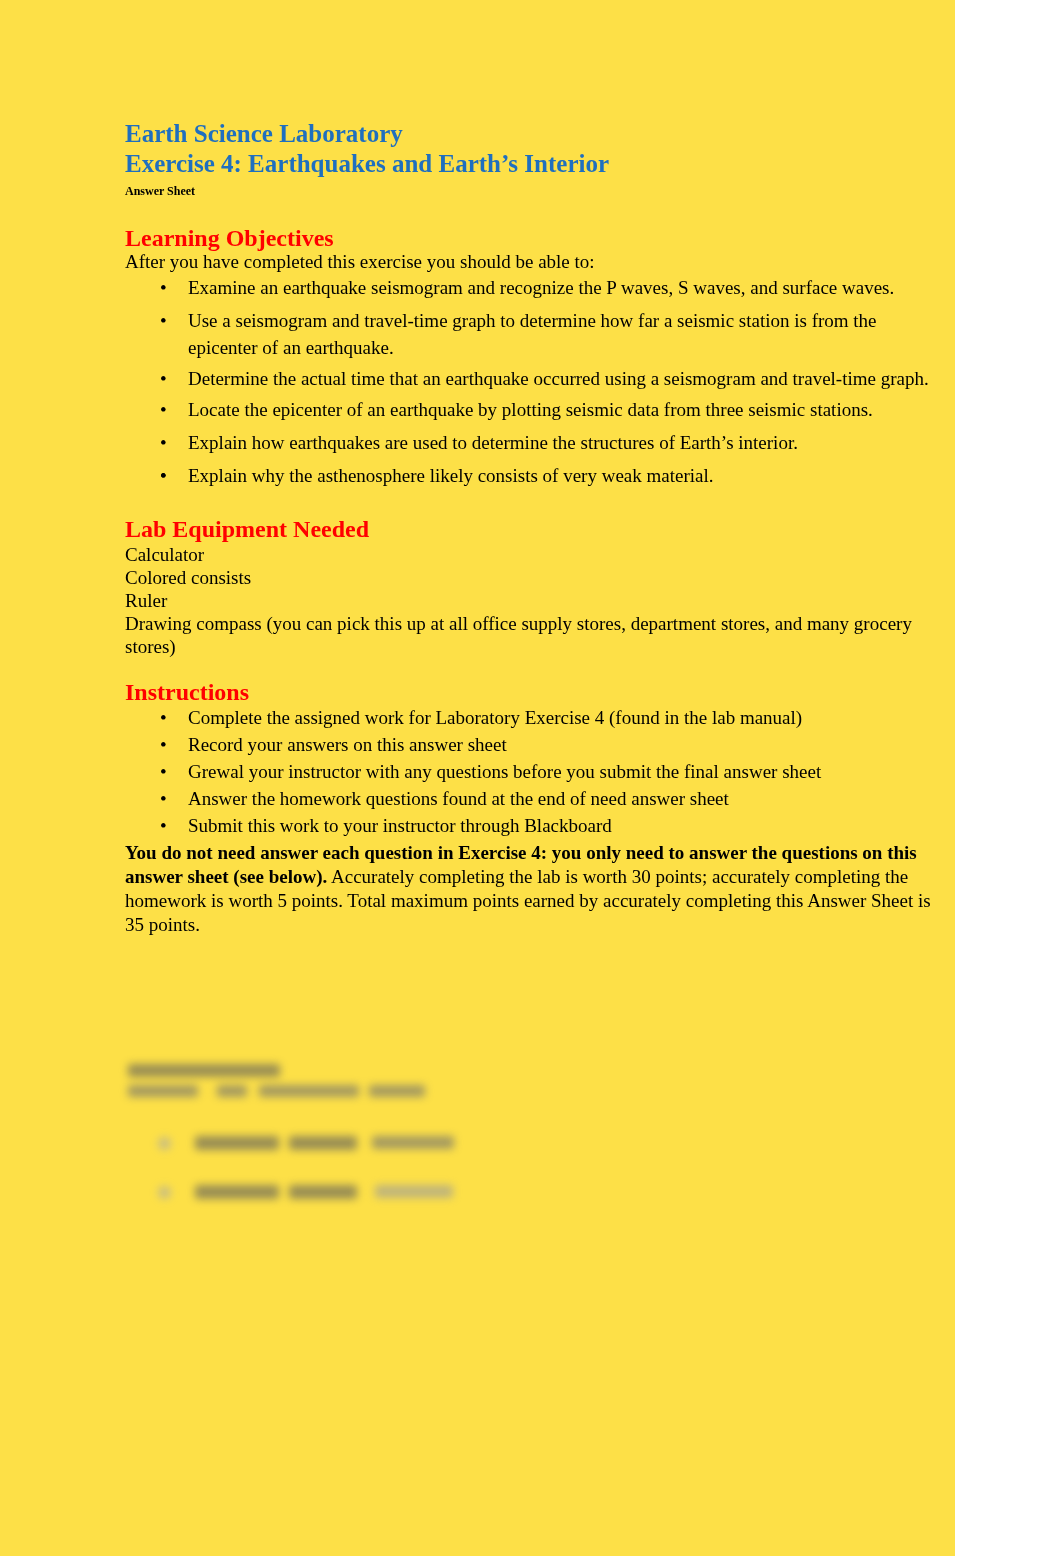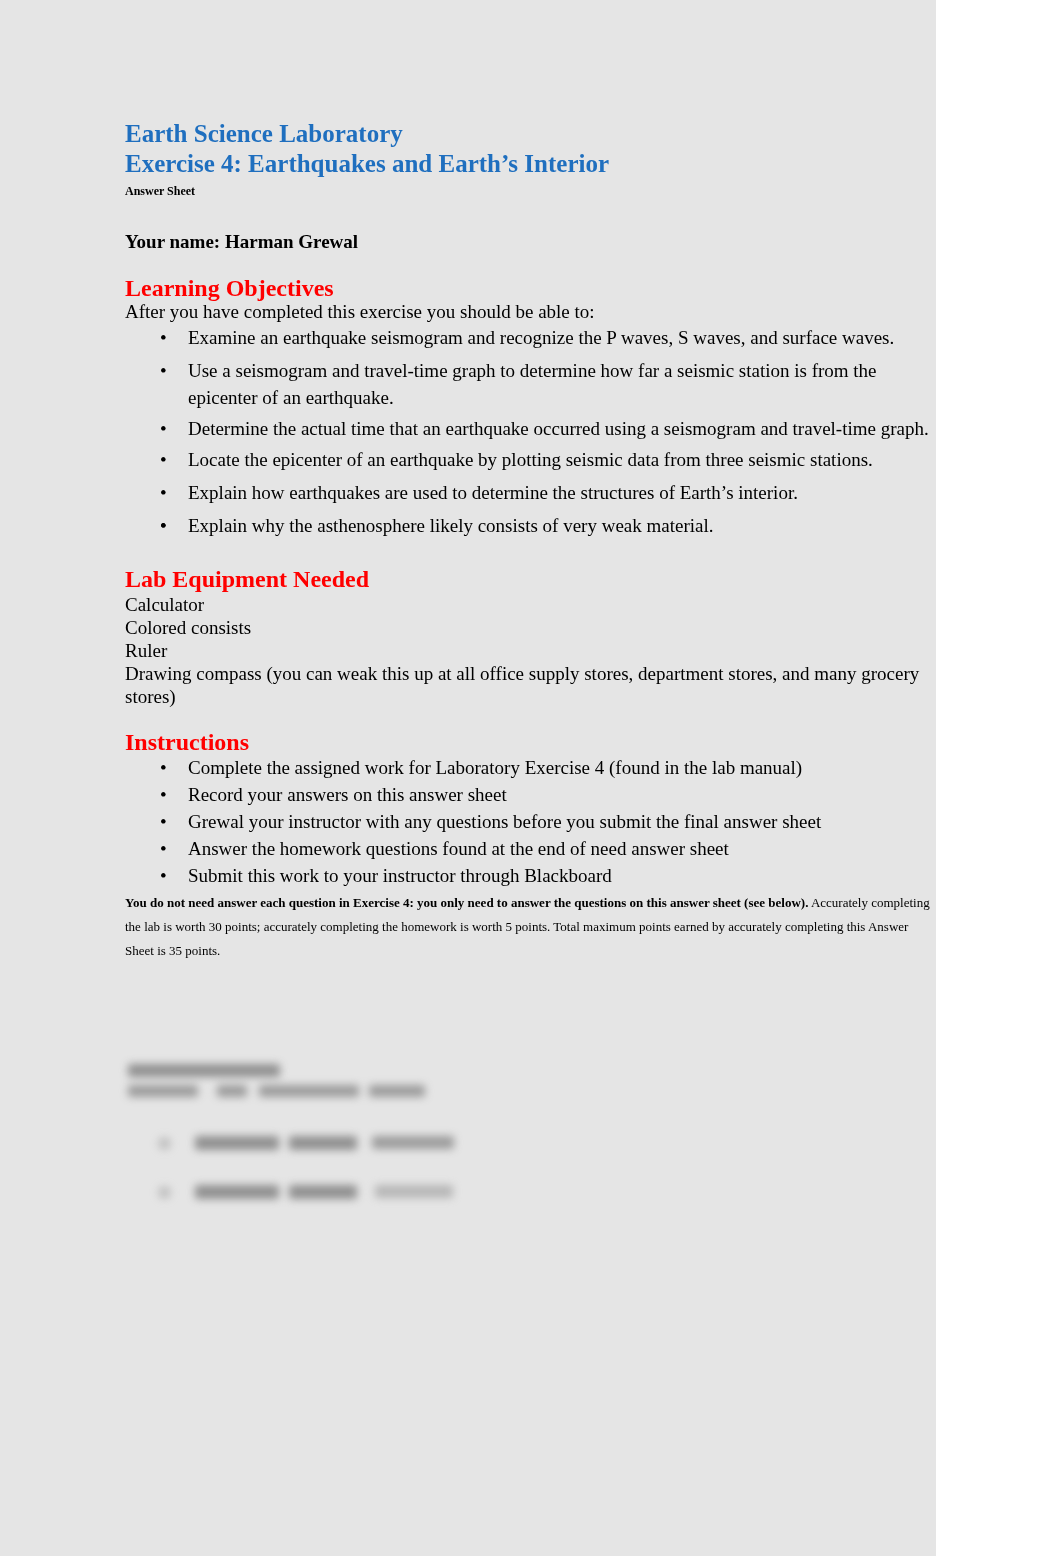--- a/index.html
+++ b/index.html
@@ -13,21 +13,22 @@
     position: relative;
     font-family: "Liberation Serif", "DejaVu Serif", serif;
     color: #000000;
     overflow: hidden;
   }
   .page {
     position: absolute;
     left: 0; top: 0;
     width: 936px;
     height: 1556px;
-    background: #e5e5e5;
+    background: #fde047;
+    padding-left: 19px;
   }
   .content {
     position: absolute;
     left: 125px;
     top: 119px;
     width: 812px;
   }
 
   
   .title-line {
@@ -96,21 +97,21 @@
   .equip-line {
     font-size: 19px;
     line-height: 23px;
     color: #000000;
   }
   .equip-block {
     margin-top: 2px;
   }
 
   .note-para {
-    font-size: 13px;
+    font-size: 19px;
     line-height: 24px;
     color: #000000;
     margin-top: 2px;
   }
   .note-para b { font-weight: bold; }
   .gap-md { height: 22px; }
 
   
   .redacted {
     position: absolute;
@@ -141,21 +142,20 @@
 
   <div class="content">
 
     <div>
       <div class="title-line">Earth Science Laboratory</div>
       <div class="title-line">Exercise 4: Earthquakes and Earth’s Interior</div>
     </div>
 
     <div class="subtitle-bold">Answer Sheet</div>
 
-    <div class="name-line">Your name: Harman Grewal</div>
 
     <div class="gap-md"></div>
 
     <div class="section-head"> Learning Objectives</div>
     <div class="lead">After you have completed this exercise you should be able to:</div>
 
     <ul class="bullets objectives">
       <li>
         <span class="marker">•</span>
         <span>Examine an earthquake seismogram and recognize the P waves, S waves, and surface waves.</span>
@@ -185,21 +185,21 @@
       </li>
     </ul>
 
     <div class="gap-md"></div>
 
     <div class="section-head">Lab Equipment Needed</div>
     <div class="equip-block">
       <div class="equip-line">Calculator</div>
       <div class="equip-line">Colored consists</div>
       <div class="equip-line">Ruler</div>
-      <div class="equip-line">Drawing compass (you can weak this up at all office supply stores, department stores, and many grocery stores)</div>
+      <div class="equip-line">Drawing compass (you can pick this up at all office supply stores, department stores, and many grocery stores)</div>
     </div>
 
     <div class="gap-md"></div>
 
     <div class="section-head">Instructions</div>
 
     <ul class="bullets instructions">
       <li>
         <span class="marker">•</span>
         <span>Complete the assigned work for Laboratory Exercise 4 (found in the lab manual)</span>

